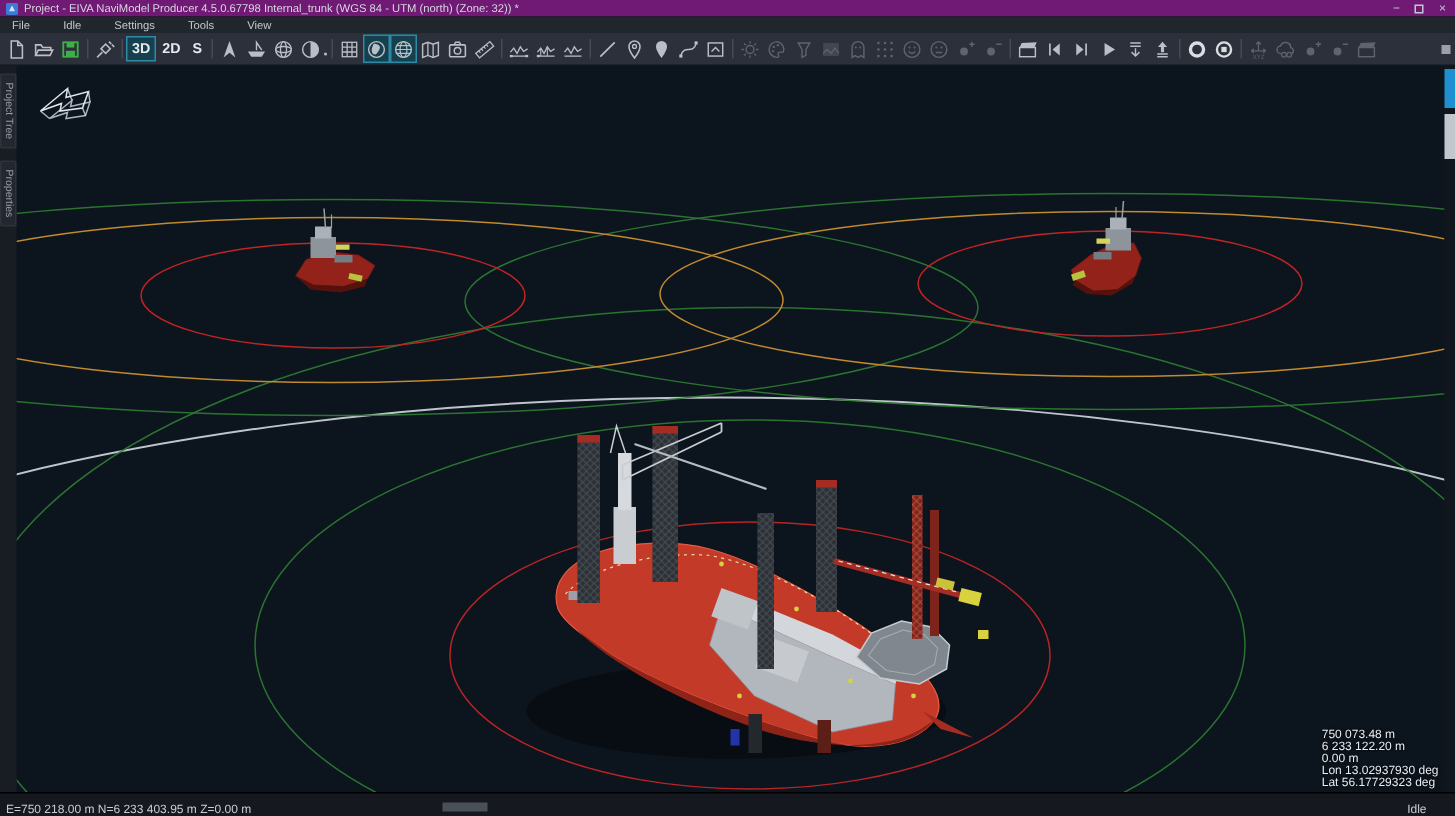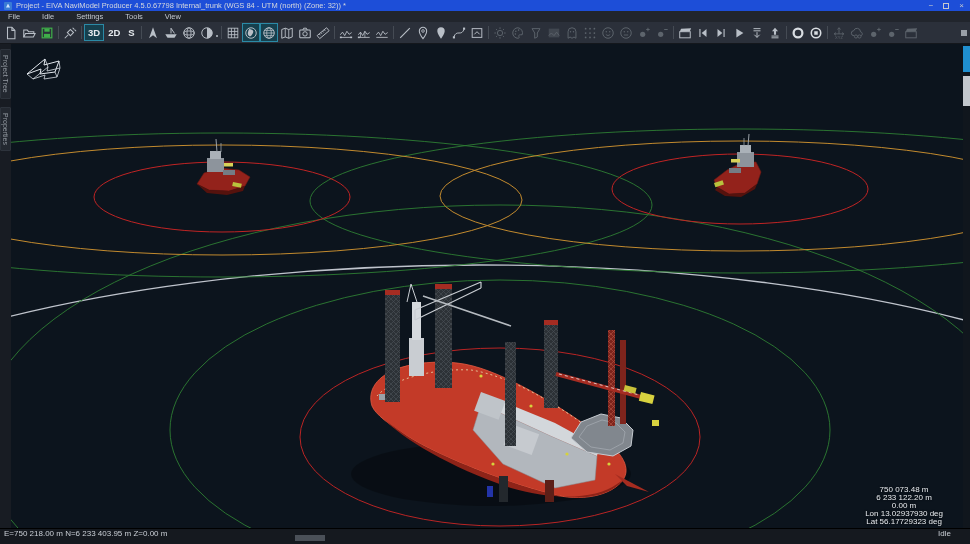--- a/index.html
+++ b/index.html
@@ -1,21 +1,21 @@
 <!DOCTYPE html>
 <html><head>
 <meta charset="utf-8">
 <style>
   * { margin:0; padding:0; box-sizing:border-box; }
   html,body { width:970px; height:544px; overflow:hidden; background:#000;
               font-family:"Liberation Sans", sans-serif; }
   .app { width:970px; height:544px; display:flex; flex-direction:column; }
 
   
-  .titlebar { height:11px; background:#1d4ed8; display:flex; align-items:center;
+  .titlebar { height:11px; background:#701a75; display:flex; align-items:center;
               padding:0 4px; flex:0 0 auto; }
   .appicon { width:8px; height:8px; background:#3a7bd5; border-radius:1px; margin-right:4px;
              position:relative; flex:0 0 auto; }
   .appicon::after { content:""; position:absolute; left:2px; top:2px; width:4px; height:4px;
                     background:#cfe3ff; clip-path:polygon(0 100%,50% 0,100% 100%); }
   .title { font-size:7.5px; color:#d4d8de; white-space:nowrap; overflow:hidden; flex:1; }
   .wincontrols { display:flex; align-items:center; gap:10px; margin-right:2px; }
   .wc { font-size:8px; color:#c3c8cf; line-height:9px; cursor:default; }
   .wc-restore { width:6px; height:6px; border:1px solid #c3c8cf; display:inline-block; }
 
@@ -45,31 +45,31 @@
                  flex:0 0 auto; }
 
   
   .viewport { position:relative; height:484px; background:#0c141d; flex:0 0 auto; }
   .sidetabs { position:absolute; left:0; top:0; width:11px; height:100%;
               background:#181c23; z-index:3; display:flex; flex-direction:column;
               align-items:center; padding-top:5px; gap:8px; }
   .vtab { writing-mode:vertical-rl; font-size:7px; color:#959ba3; background:#232830;
           border:1px solid #2d333c; padding:5px 1px; border-radius:1px; }
   .scene { position:absolute; left:11px; top:0; width:952px; height:484px; display:block; }
-  .coords { position:absolute; right:27px; bottom:2px; text-align:center; z-index:4;
+  .coords { position:absolute; right:11px; bottom:2px; text-align:left; z-index:4;
             font-size:8px; line-height:8px; color:#e9edf2;
             text-shadow:0 0 2px #000; }
   .rightstrip { position:absolute; right:0; top:0; width:7px; height:100%;
                 background:#10161d; z-index:3; }
   .rs-blue  { position:absolute; top:2px;  left:0; width:7px; height:26px; background:#1f8fd0; }
   .rs-white { position:absolute; top:32px; left:0; width:7px; height:30px; background:#c2c7cd; }
 
   
   .statusbar { height:16px; background:#15191f; border-top:1px solid #000;
-               position:relative; display:flex; align-items:flex-start; flex:0 0 auto; }
+               position:relative; display:flex; align-items:flex-end; flex:0 0 auto; }
   .st-coords { font-size:8px; color:#c9ced5; margin-left:4px; }
   .st-progress { position:absolute; left:295px; top:6px; width:30px; height:6px;
                  background:#4a5058; }
   .st-state { position:absolute; right:19px; font-size:8px; color:#c9ced5; }
 </style>
 </head>
 <body>
 
 <div class="app">
 

